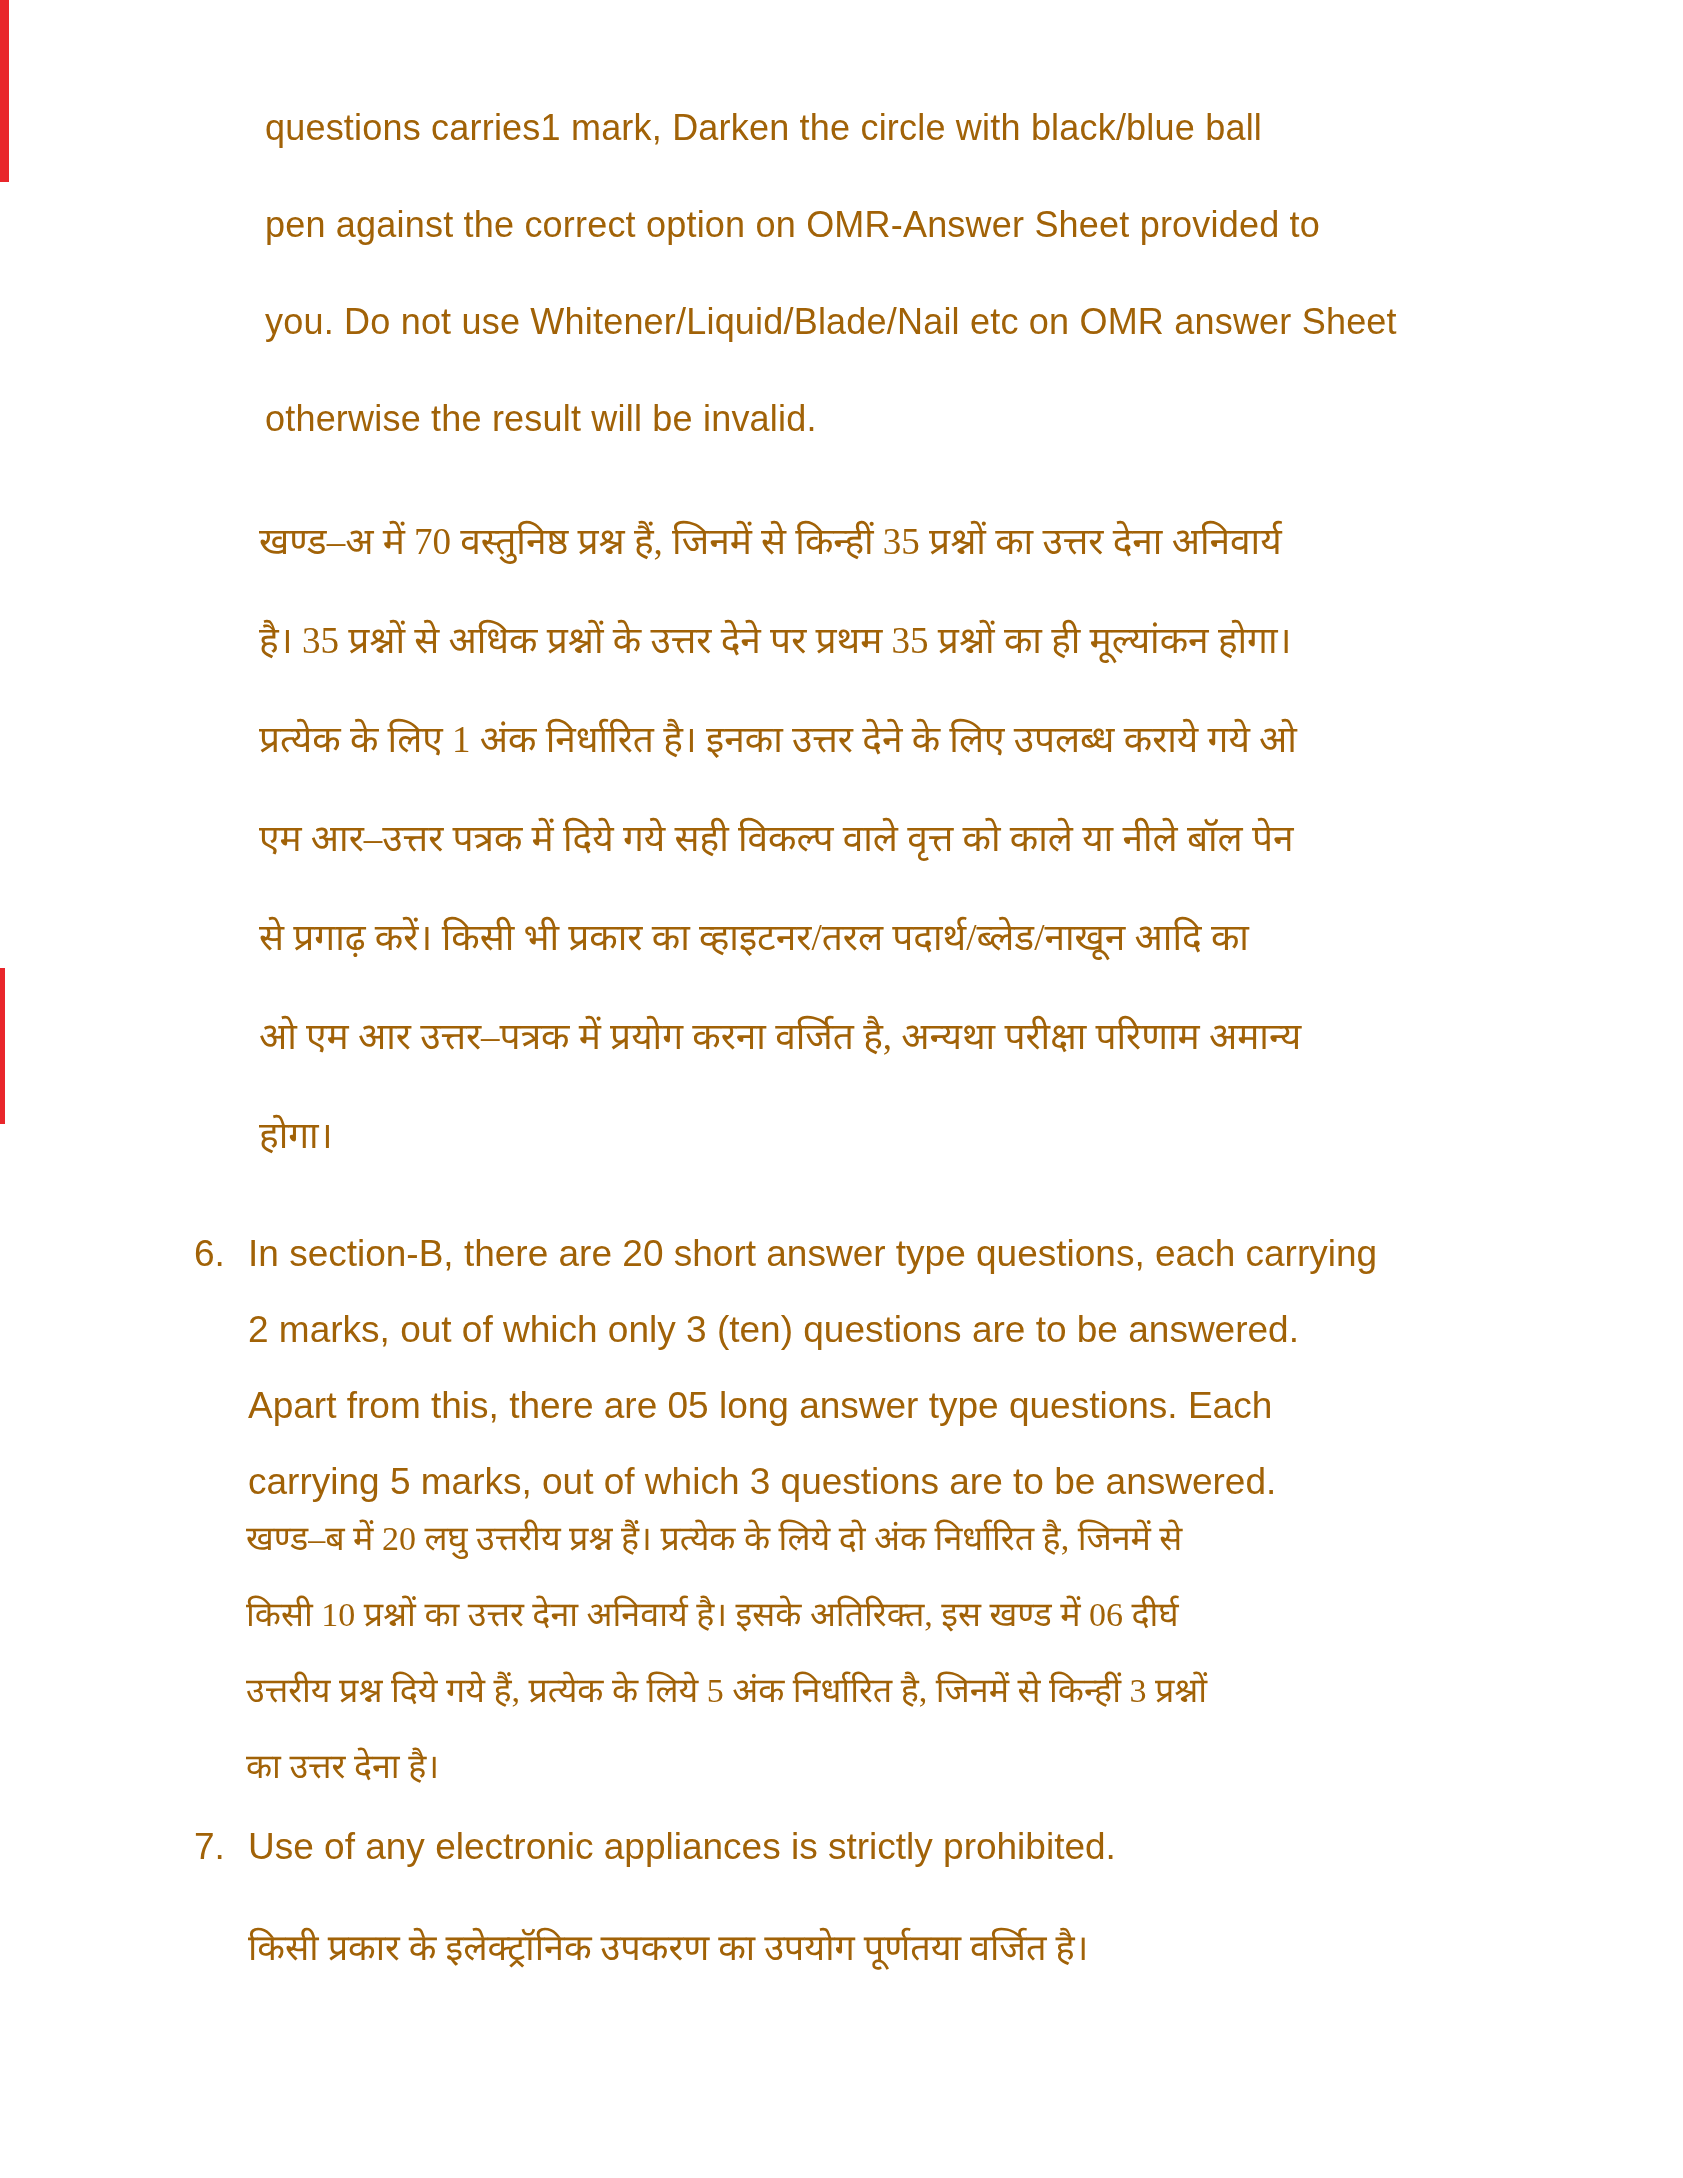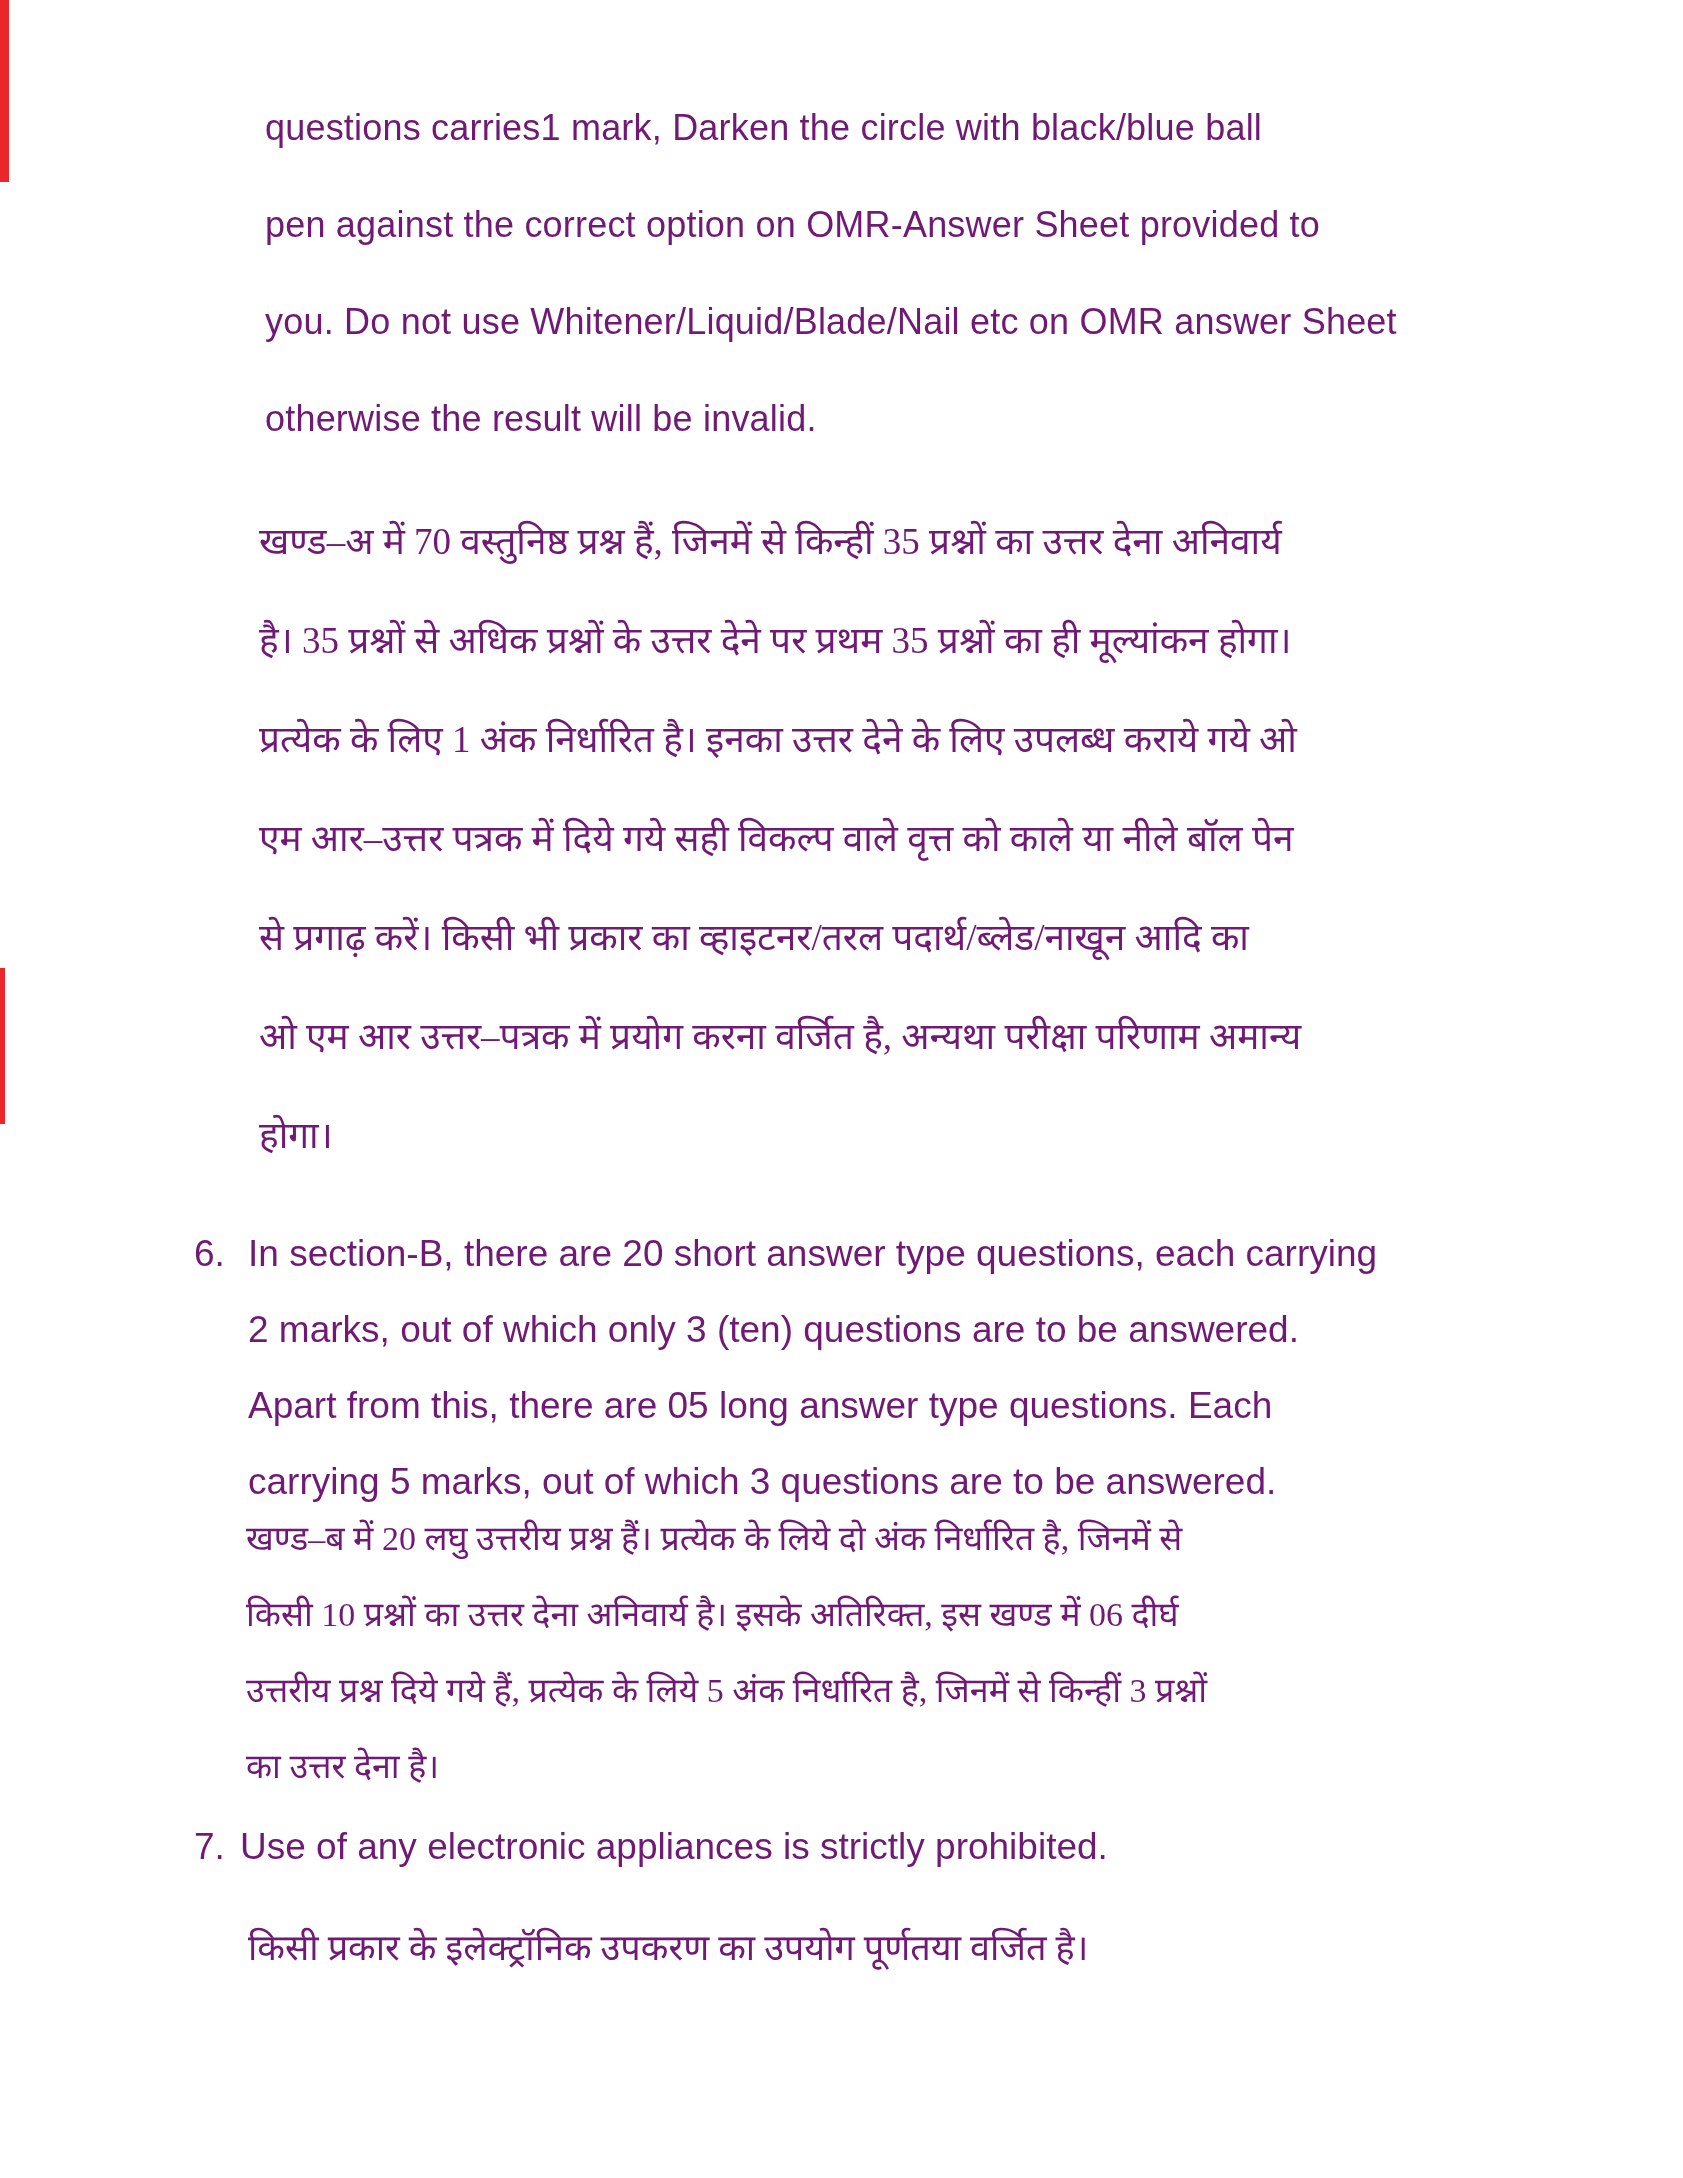--- a/index.html
+++ b/index.html
@@ -5,21 +5,21 @@
   html, body {
     margin: 0;
     padding: 0;
     background: #ffffff;
   }
   .page {
     position: relative;
     width: 1683px;
     height: 2178px;
     background: #ffffff;
-    color: #701a75;
+    color: #a16207;
     font-family: "Liberation Sans", sans-serif;
     overflow: hidden;
   }
   .artifact {
     position: absolute;
     background: #e9262b;
   }
   .artifact.top-left { left: 0; top: 0; width: 9px; height: 182px; }
   .artifact.mid-left { left: 0; top: 968px; width: 5px; height: 156px; }
 
@@ -41,21 +41,21 @@
 
   
   .para-en-6 { left: 248px; top: 1216px; font-size: 37px; text-align: center; }
   .para-en-6 .ln { height: 76px; }
 
   
   .para-hi-6 { left: 246px; top: 1499px; font-size: 34px; font-family: "Liberation Serif", serif; }
   .para-hi-6 .ln { height: 76px; text-align: right; }
 
   
-  .para-en-7 { left: 240px; top: 1820px; font-size: 37px; }
+  .para-en-7 { left: 248px; top: 1820px; font-size: 37px; }
   .para-en-7 .ln { height: 53px; }
   .para-hi-7 { left: 248px; top: 1919px; font-size: 36px; font-family: "Liberation Serif", serif; }
   .para-hi-7 .ln { height: 55px; text-align: center; }
 </style>
 </head>
 <body>
 
 <div class="page">
 
   <div class="artifact top-left"></div>

